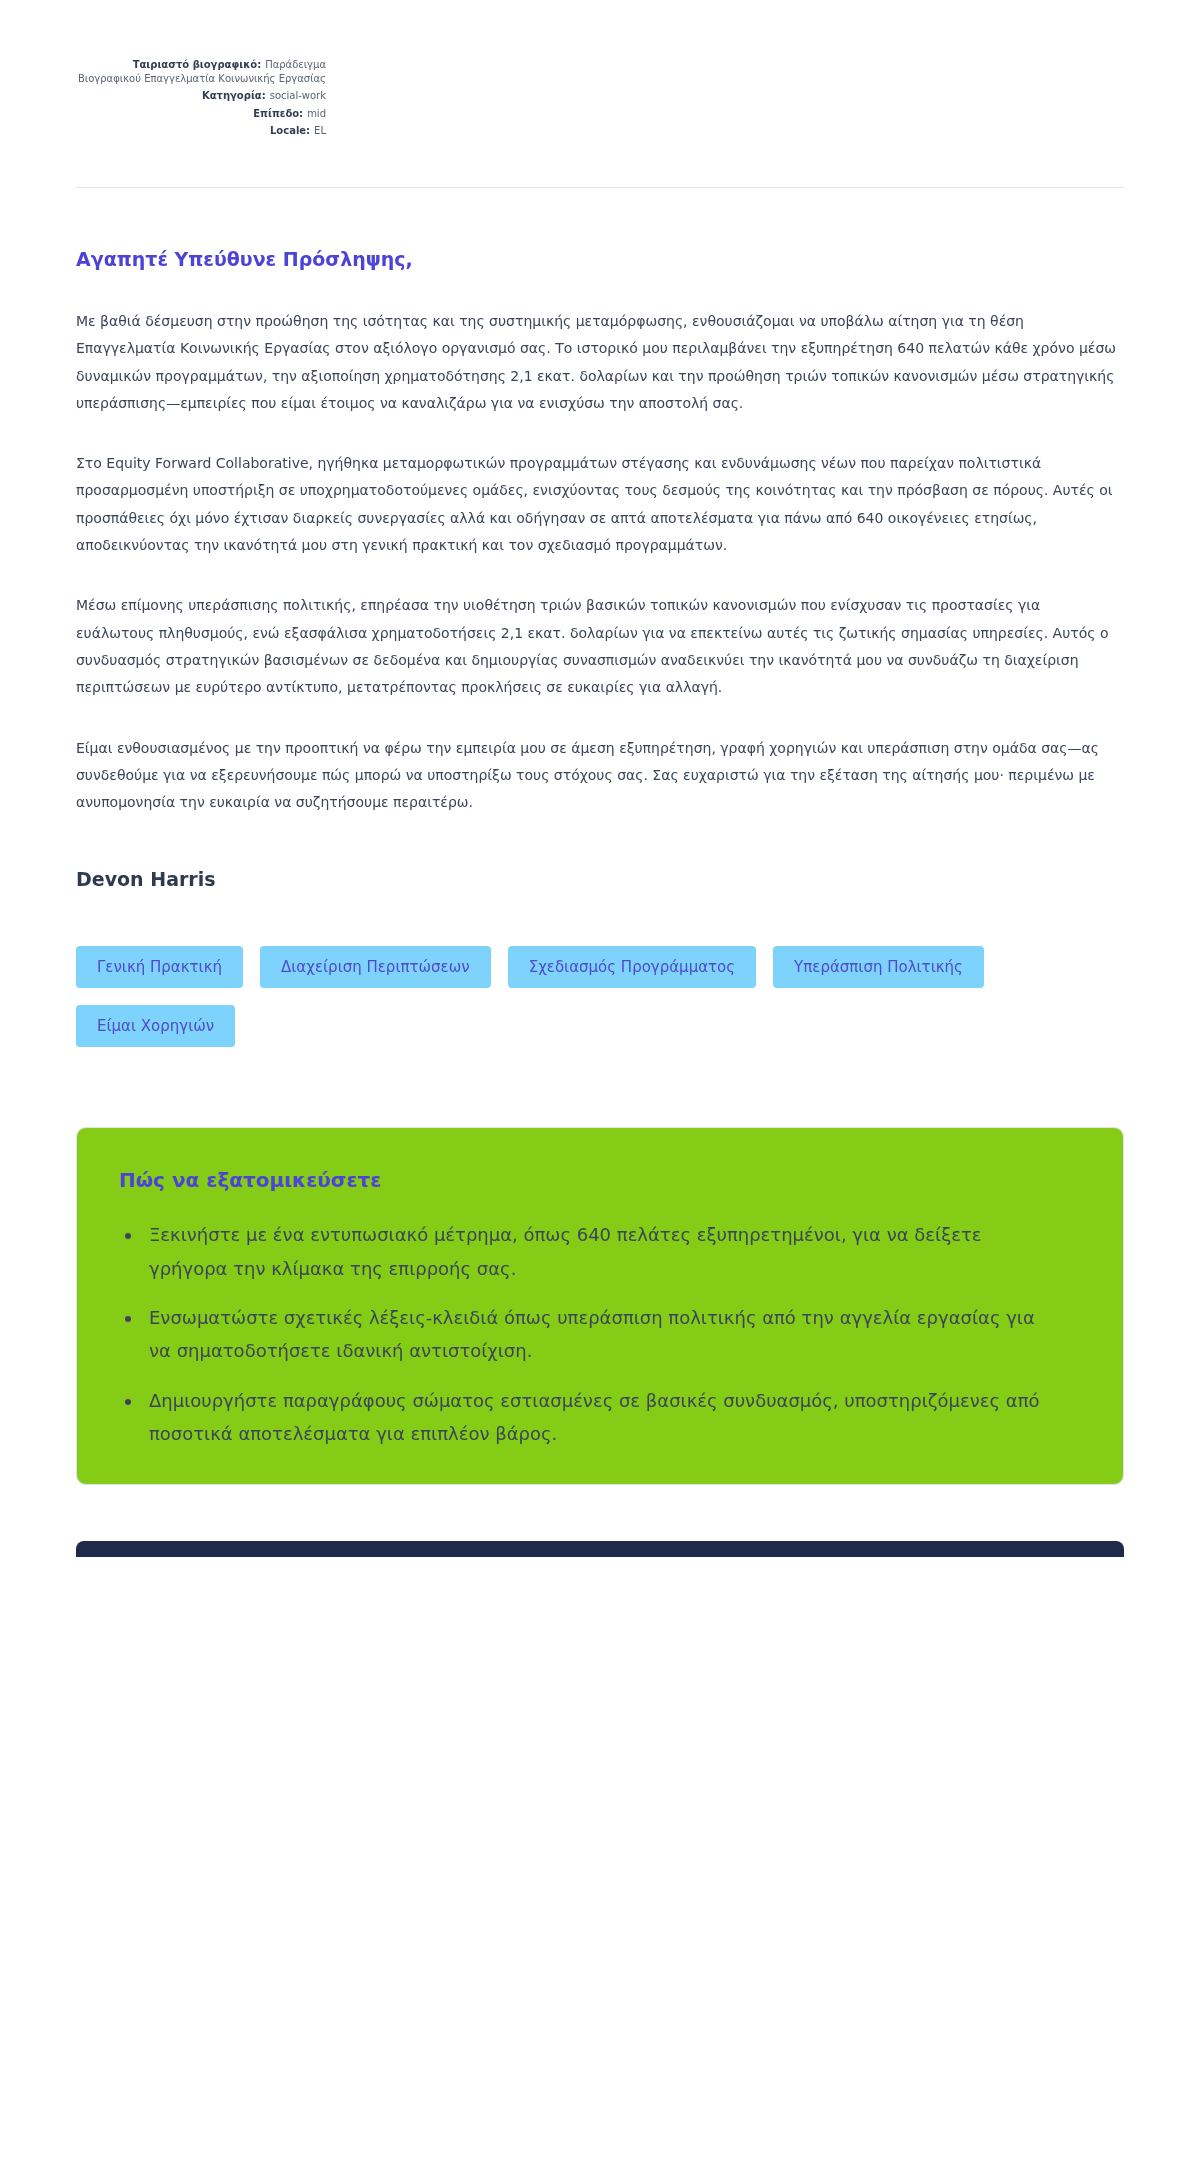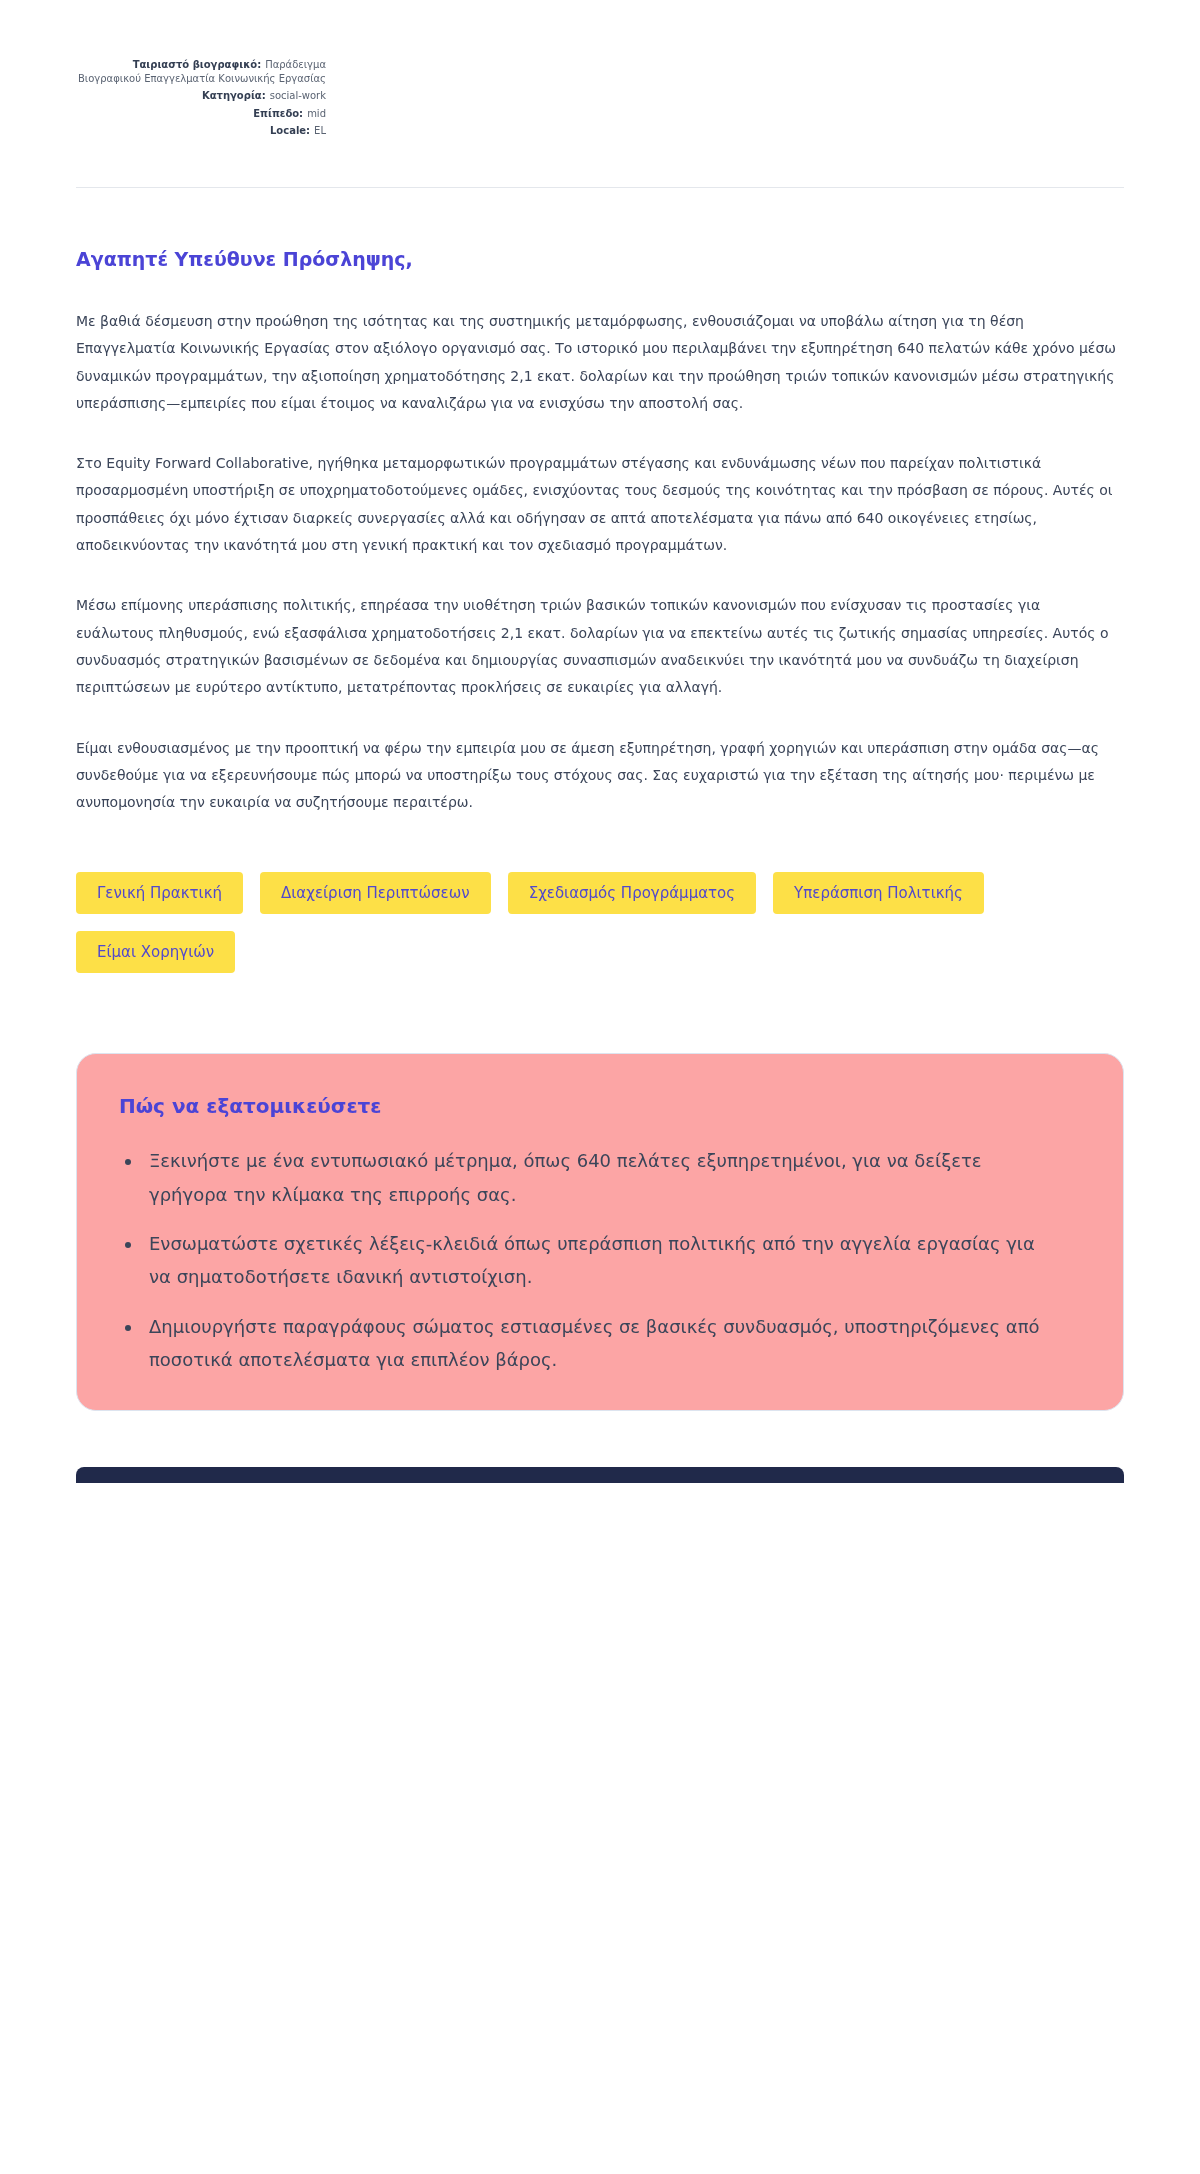--- a/index.html
+++ b/index.html
@@ -78,34 +78,34 @@
   
   .tags {
     margin-top: 56px;
     display: flex;
     flex-wrap: wrap;
     gap: 17px;
     max-width: 1000px;
   }
   .tag {
     display: inline-block;
-    background: #fde047;
+    background: #7dd3fc;
     color: #5149cc;
     font-size: 15px;
     padding: 12px 21px;
     border-radius: 4px;
     white-space: nowrap;
   }
 
   
   .customize {
     margin-top: 80px;
-    background: #fca5a5;
+    background: #84cc16;
     border: 1px solid #dde4ef;
-    border-radius: 20px;
+    border-radius: 10px;
     padding: 40px 42px 34px 42px;
   }
   .customize h2 {
     color: #4b44d6;
     font-size: 20px;
     font-weight: bold;
   }
   .customize ul { margin-top: 26px; padding-left: 24px; }
   .customize li {
     font-size: 18px;
@@ -148,20 +148,21 @@
   </header>
 
   <hr class="divider">
 
   <section class="letter">
     <p class="greeting">Αγαπητέ Υπεύθυνε Πρόσληψης,</p>
     <p class="para">Με βαθιά δέσμευση στην προώθηση της ισότητας και της συστημικής μεταμόρφωσης, ενθουσιάζομαι να υποβάλω αίτηση για τη θέση Επαγγελματία Κοινωνικής Εργασίας στον αξιόλογο οργανισμό σας. Το ιστορικό μου περιλαμβάνει την εξυπηρέτηση 640 πελατών κάθε χρόνο μέσω δυναμικών προγραμμάτων, την αξιοποίηση χρηματοδότησης 2,1 εκατ. δολαρίων και την προώθηση τριών τοπικών κανονισμών μέσω στρατηγικής υπεράσπισης—εμπειρίες που είμαι έτοιμος να καναλιζάρω για να ενισχύσω την αποστολή σας.</p>
     <p class="para">Στο Equity Forward Collaborative, ηγήθηκα μεταμορφωτικών προγραμμάτων στέγασης και ενδυνάμωσης νέων που παρείχαν πολιτιστικά προσαρμοσμένη υποστήριξη σε υποχρηματοδοτούμενες ομάδες, ενισχύοντας τους δεσμούς της κοινότητας και την πρόσβαση σε πόρους. Αυτές οι προσπάθειες όχι μόνο έχτισαν διαρκείς συνεργασίες αλλά και οδήγησαν σε απτά αποτελέσματα για πάνω από 640 οικογένειες ετησίως, αποδεικνύοντας την ικανότητά μου στη γενική πρακτική και τον σχεδιασμό προγραμμάτων.</p>
     <p class="para">Μέσω επίμονης υπεράσπισης πολιτικής, επηρέασα την υιοθέτηση τριών βασικών τοπικών κανονισμών που ενίσχυσαν τις προστασίες για ευάλωτους πληθυσμούς, ενώ εξασφάλισα χρηματοδοτήσεις 2,1 εκατ. δολαρίων για να επεκτείνω αυτές τις ζωτικής σημασίας υπηρεσίες. Αυτός ο συνδυασμός στρατηγικών βασισμένων σε δεδομένα και δημιουργίας συνασπισμών αναδεικνύει την ικανότητά μου να συνδυάζω τη διαχείριση περιπτώσεων με ευρύτερο αντίκτυπο, μετατρέποντας προκλήσεις σε ευκαιρίες για αλλαγή.</p>
     <p class="para">Είμαι ενθουσιασμένος με την προοπτική να φέρω την εμπειρία μου σε άμεση εξυπηρέτηση, γραφή χορηγιών και υπεράσπιση στην ομάδα σας—ας συνδεθούμε για να εξερευνήσουμε πώς μπορώ να υποστηρίξω τους στόχους σας. Σας ευχαριστώ για την εξέταση της αίτησής μου· περιμένω με ανυπομονησία την ευκαιρία να συζητήσουμε περαιτέρω.</p>
+    <p class="sig-name">Devon Harris</p>
   </section>
 
   <div class="tags">
     <span class="tag">Γενική Πρακτική</span>
     <span class="tag">Διαχείριση Περιπτώσεων</span>
     <span class="tag">Σχεδιασμός Προγράμματος</span>
     <span class="tag">Υπεράσπιση Πολιτικής</span>
     <span class="tag">Είμαι Χορηγιών</span>
   </div>
 

